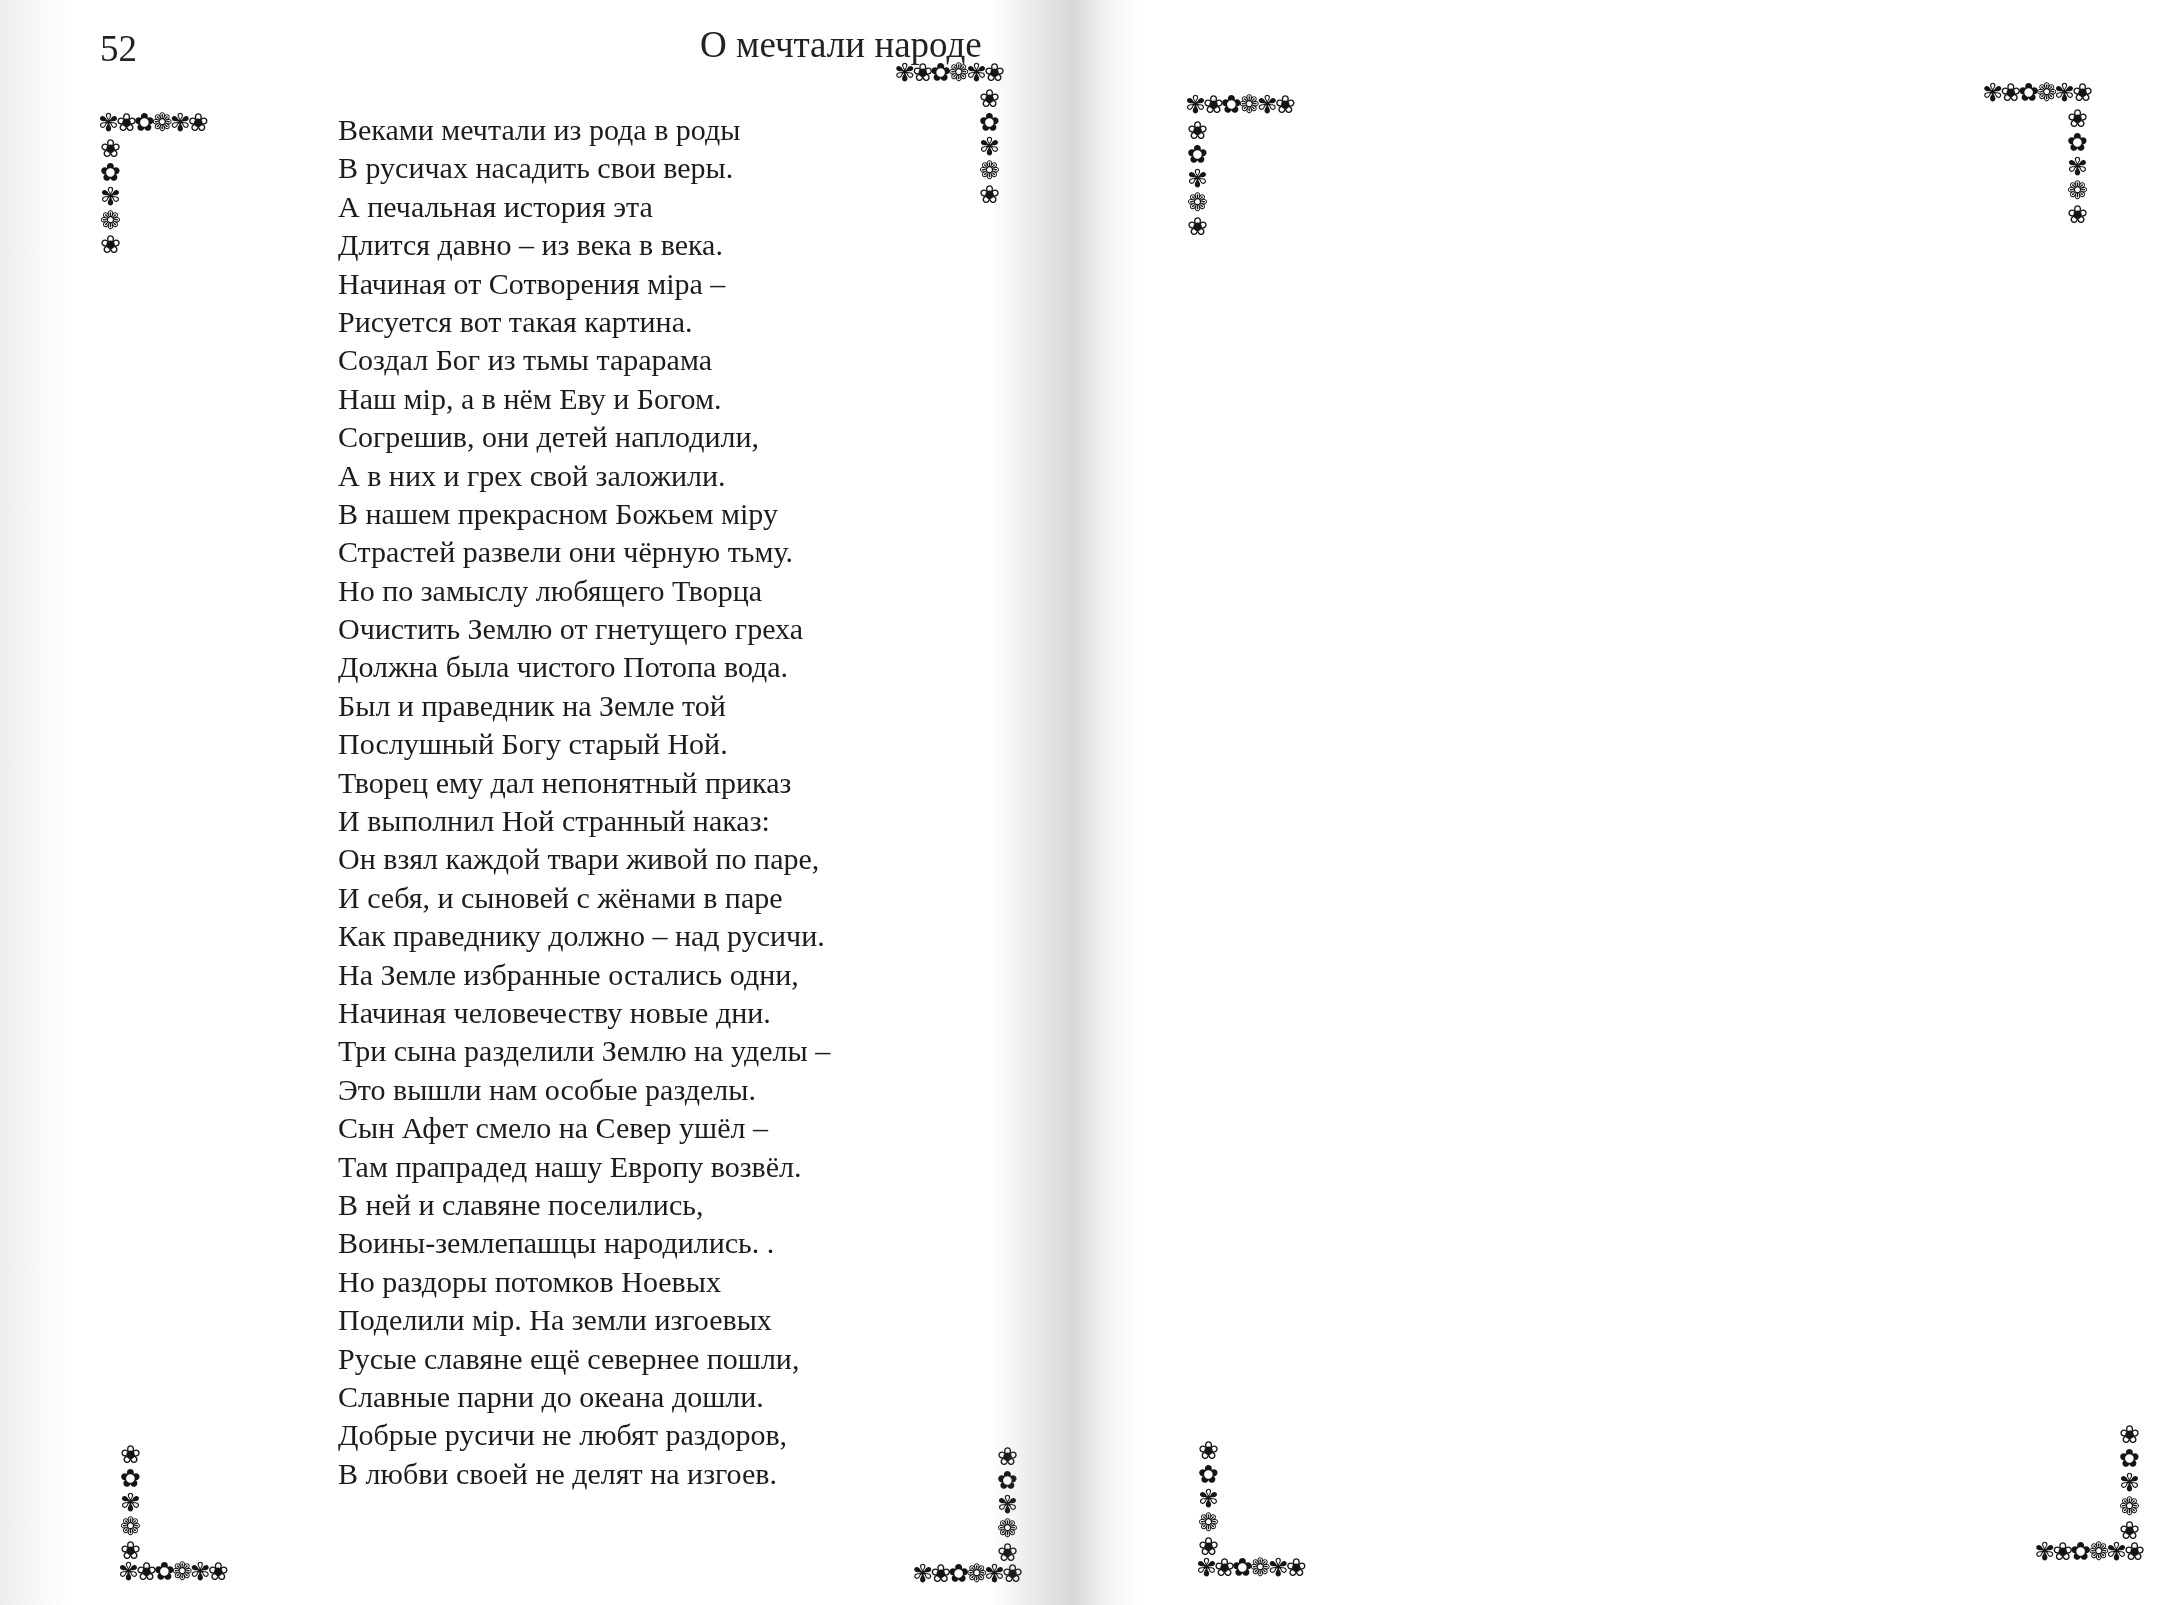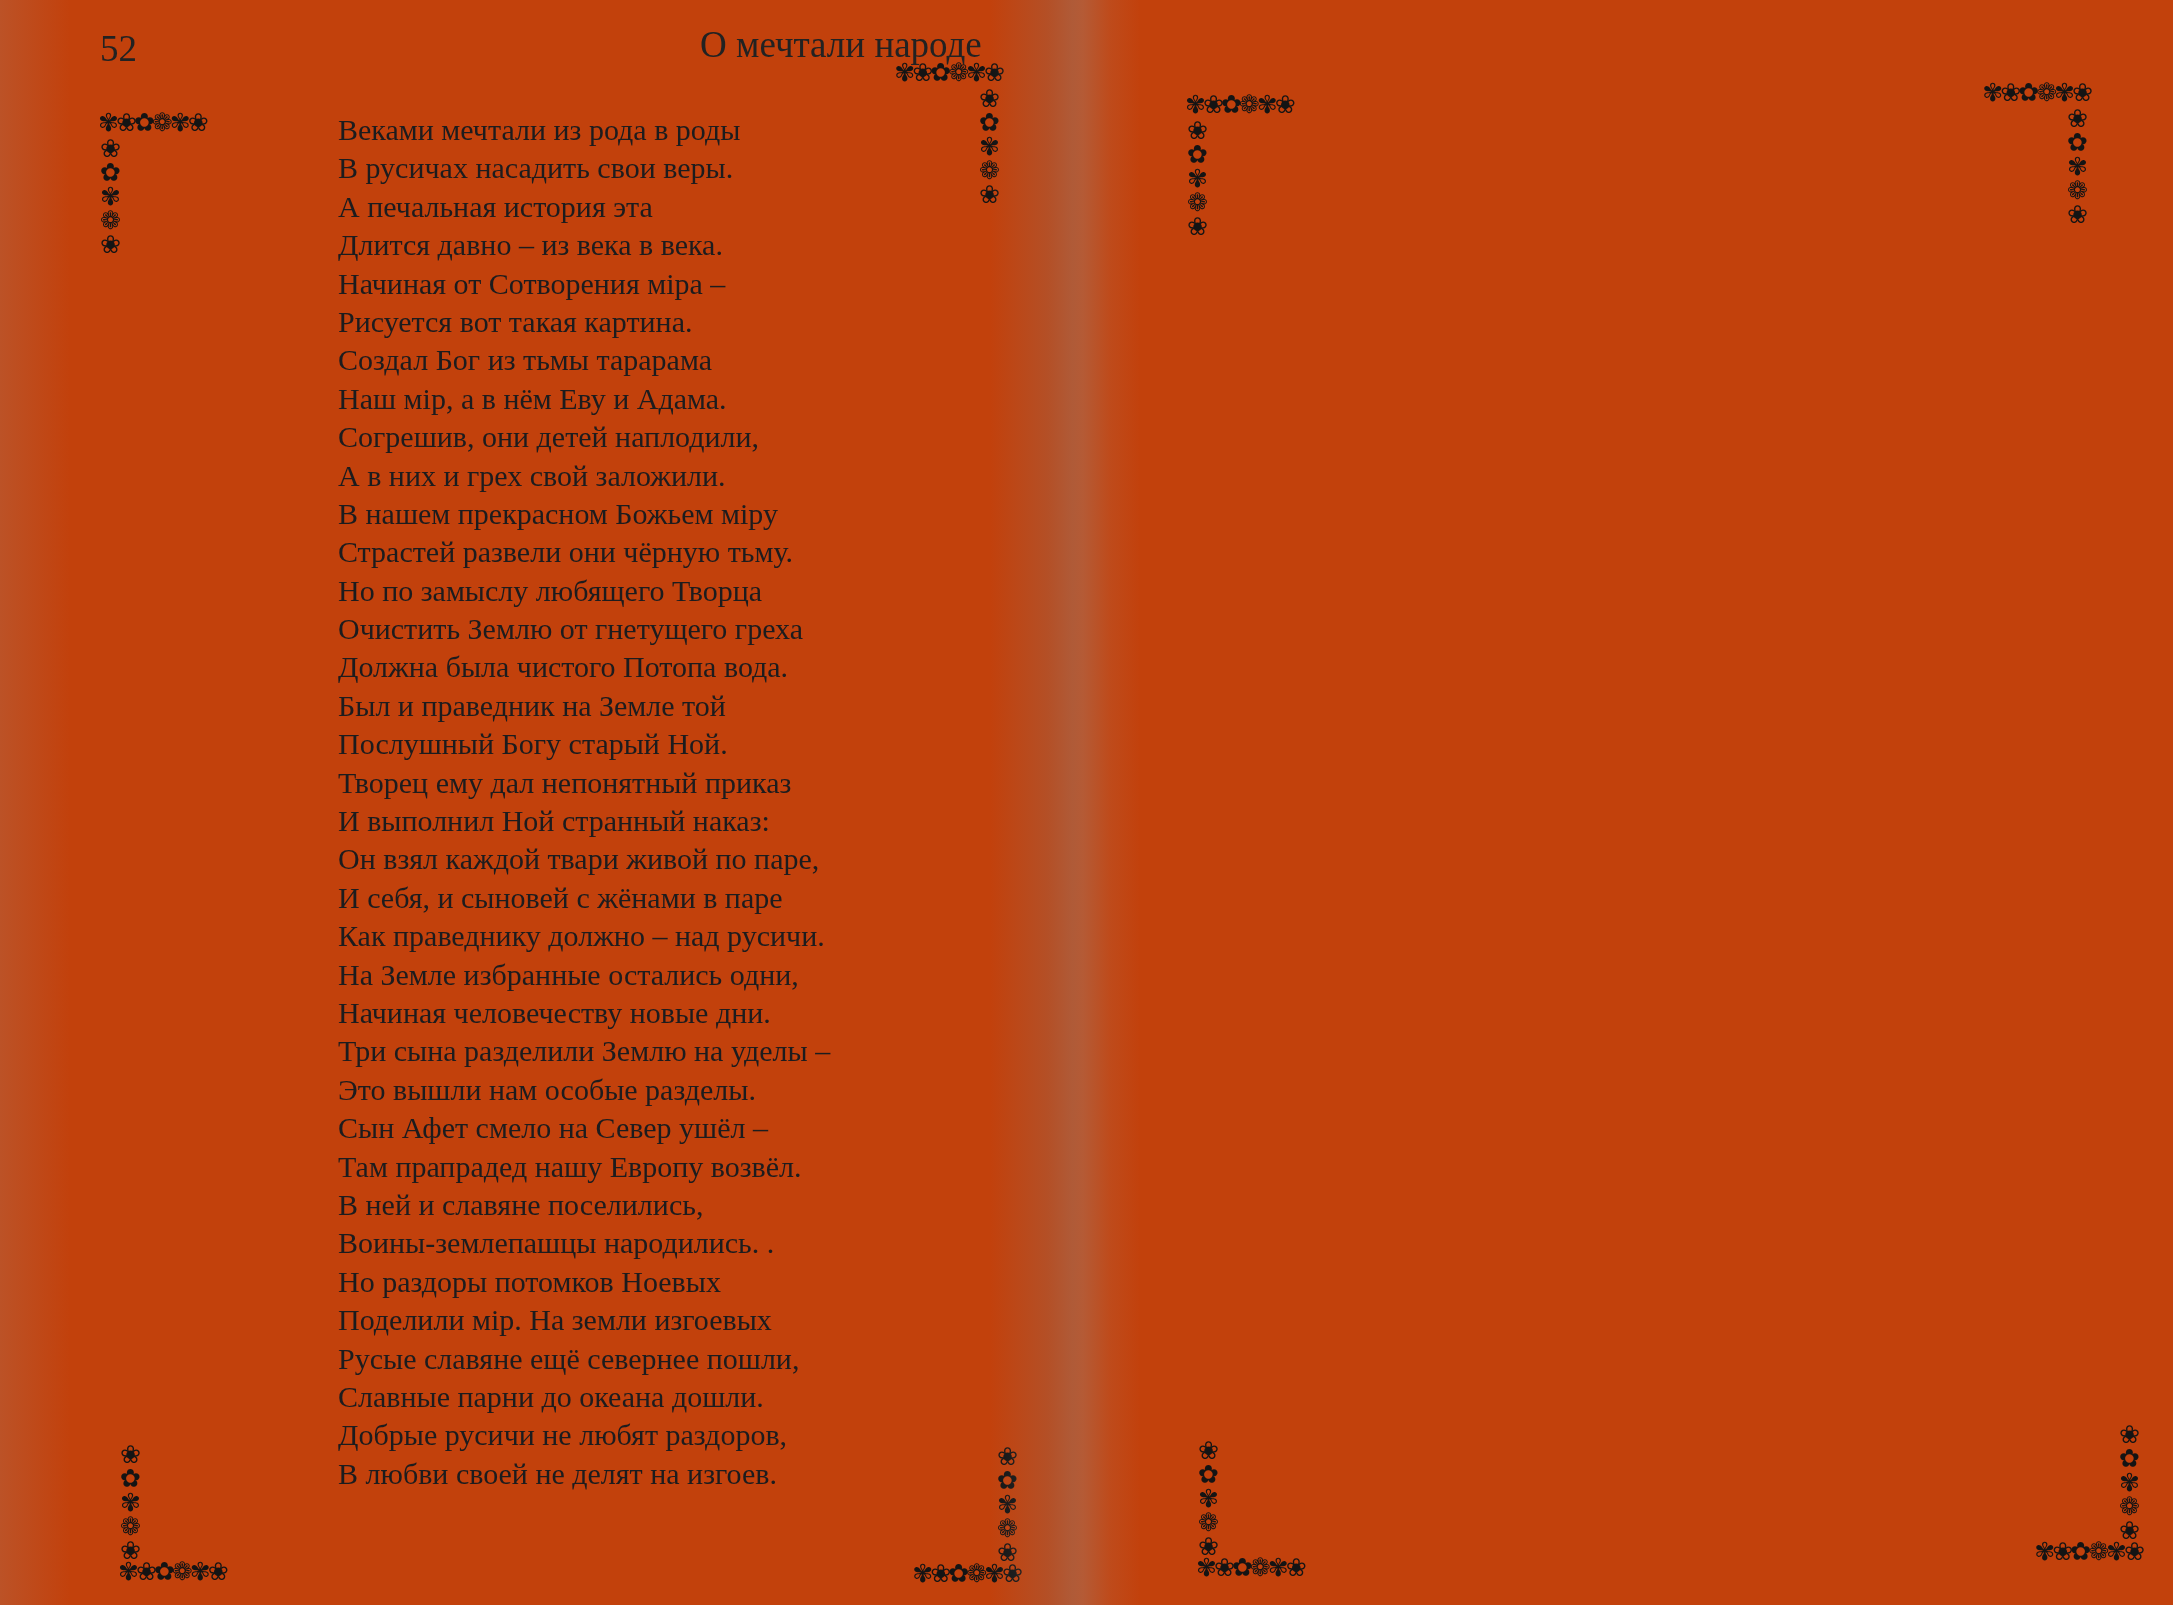--- a/index.html
+++ b/index.html
@@ -1,19 +1,19 @@
 <!DOCTYPE html>
 <html><head>
 <meta charset="utf-8">
 <style>
   html,body{margin:0;padding:0;background:#e9e9e7;}
   .spread{
     position:relative;
     width:2173px;height:1605px;
-    background:#c2410c;
+    background:#ffffff;
     overflow:hidden;
     font-family:"Liberation Serif","DejaVu Serif",serif;
     color:#1d1d1f;
   }
   
   .edge-left{
     position:absolute;left:0;top:0;width:70px;height:100%;
     background:linear-gradient(to right, rgba(160,160,160,0.18), rgba(160,160,160,0));
   }
   .gutter{
@@ -96,21 +96,21 @@
     <div class="pagenum p52">52</div>
     <div class="running-head left-page">О мечтали народе</div>
     <div class="poem left-poem">
         <div class="poem-line">Веками мечтали из рода в роды</div>
         <div class="poem-line">В русичах насадить свои веры.</div>
         <div class="poem-line">А печальная история эта</div>
         <div class="poem-line">Длится давно – из века в века.</div>
         <div class="poem-line">Начиная от Сотворения міра –</div>
         <div class="poem-line">Рисуется вот такая картина.</div>
         <div class="poem-line">Создал Бог из тьмы тарарама</div>
-        <div class="poem-line">Наш мір, а в нём Еву и Адама.</div>
+        <div class="poem-line">Наш мір, а в нём Еву и Богом.</div>
         <div class="poem-line">Согрешив, они детей наплодили,</div>
         <div class="poem-line">А в них и грех свой заложили.</div>
         <div class="poem-line">В нашем прекрасном Божьем міру</div>
         <div class="poem-line">Страстей развели они чёрную тьму.</div>
         <div class="poem-line">Но по замыслу любящего Творца</div>
         <div class="poem-line">Очистить Землю от гнетущего греха</div>
         <div class="poem-line">Должна была чистого Потопа вода.</div>
         <div class="poem-line">Был и праведник на Земле той</div>
         <div class="poem-line">Послушный Богу старый Ной.</div>
         <div class="poem-line">Творец ему дал непонятный приказ</div>

